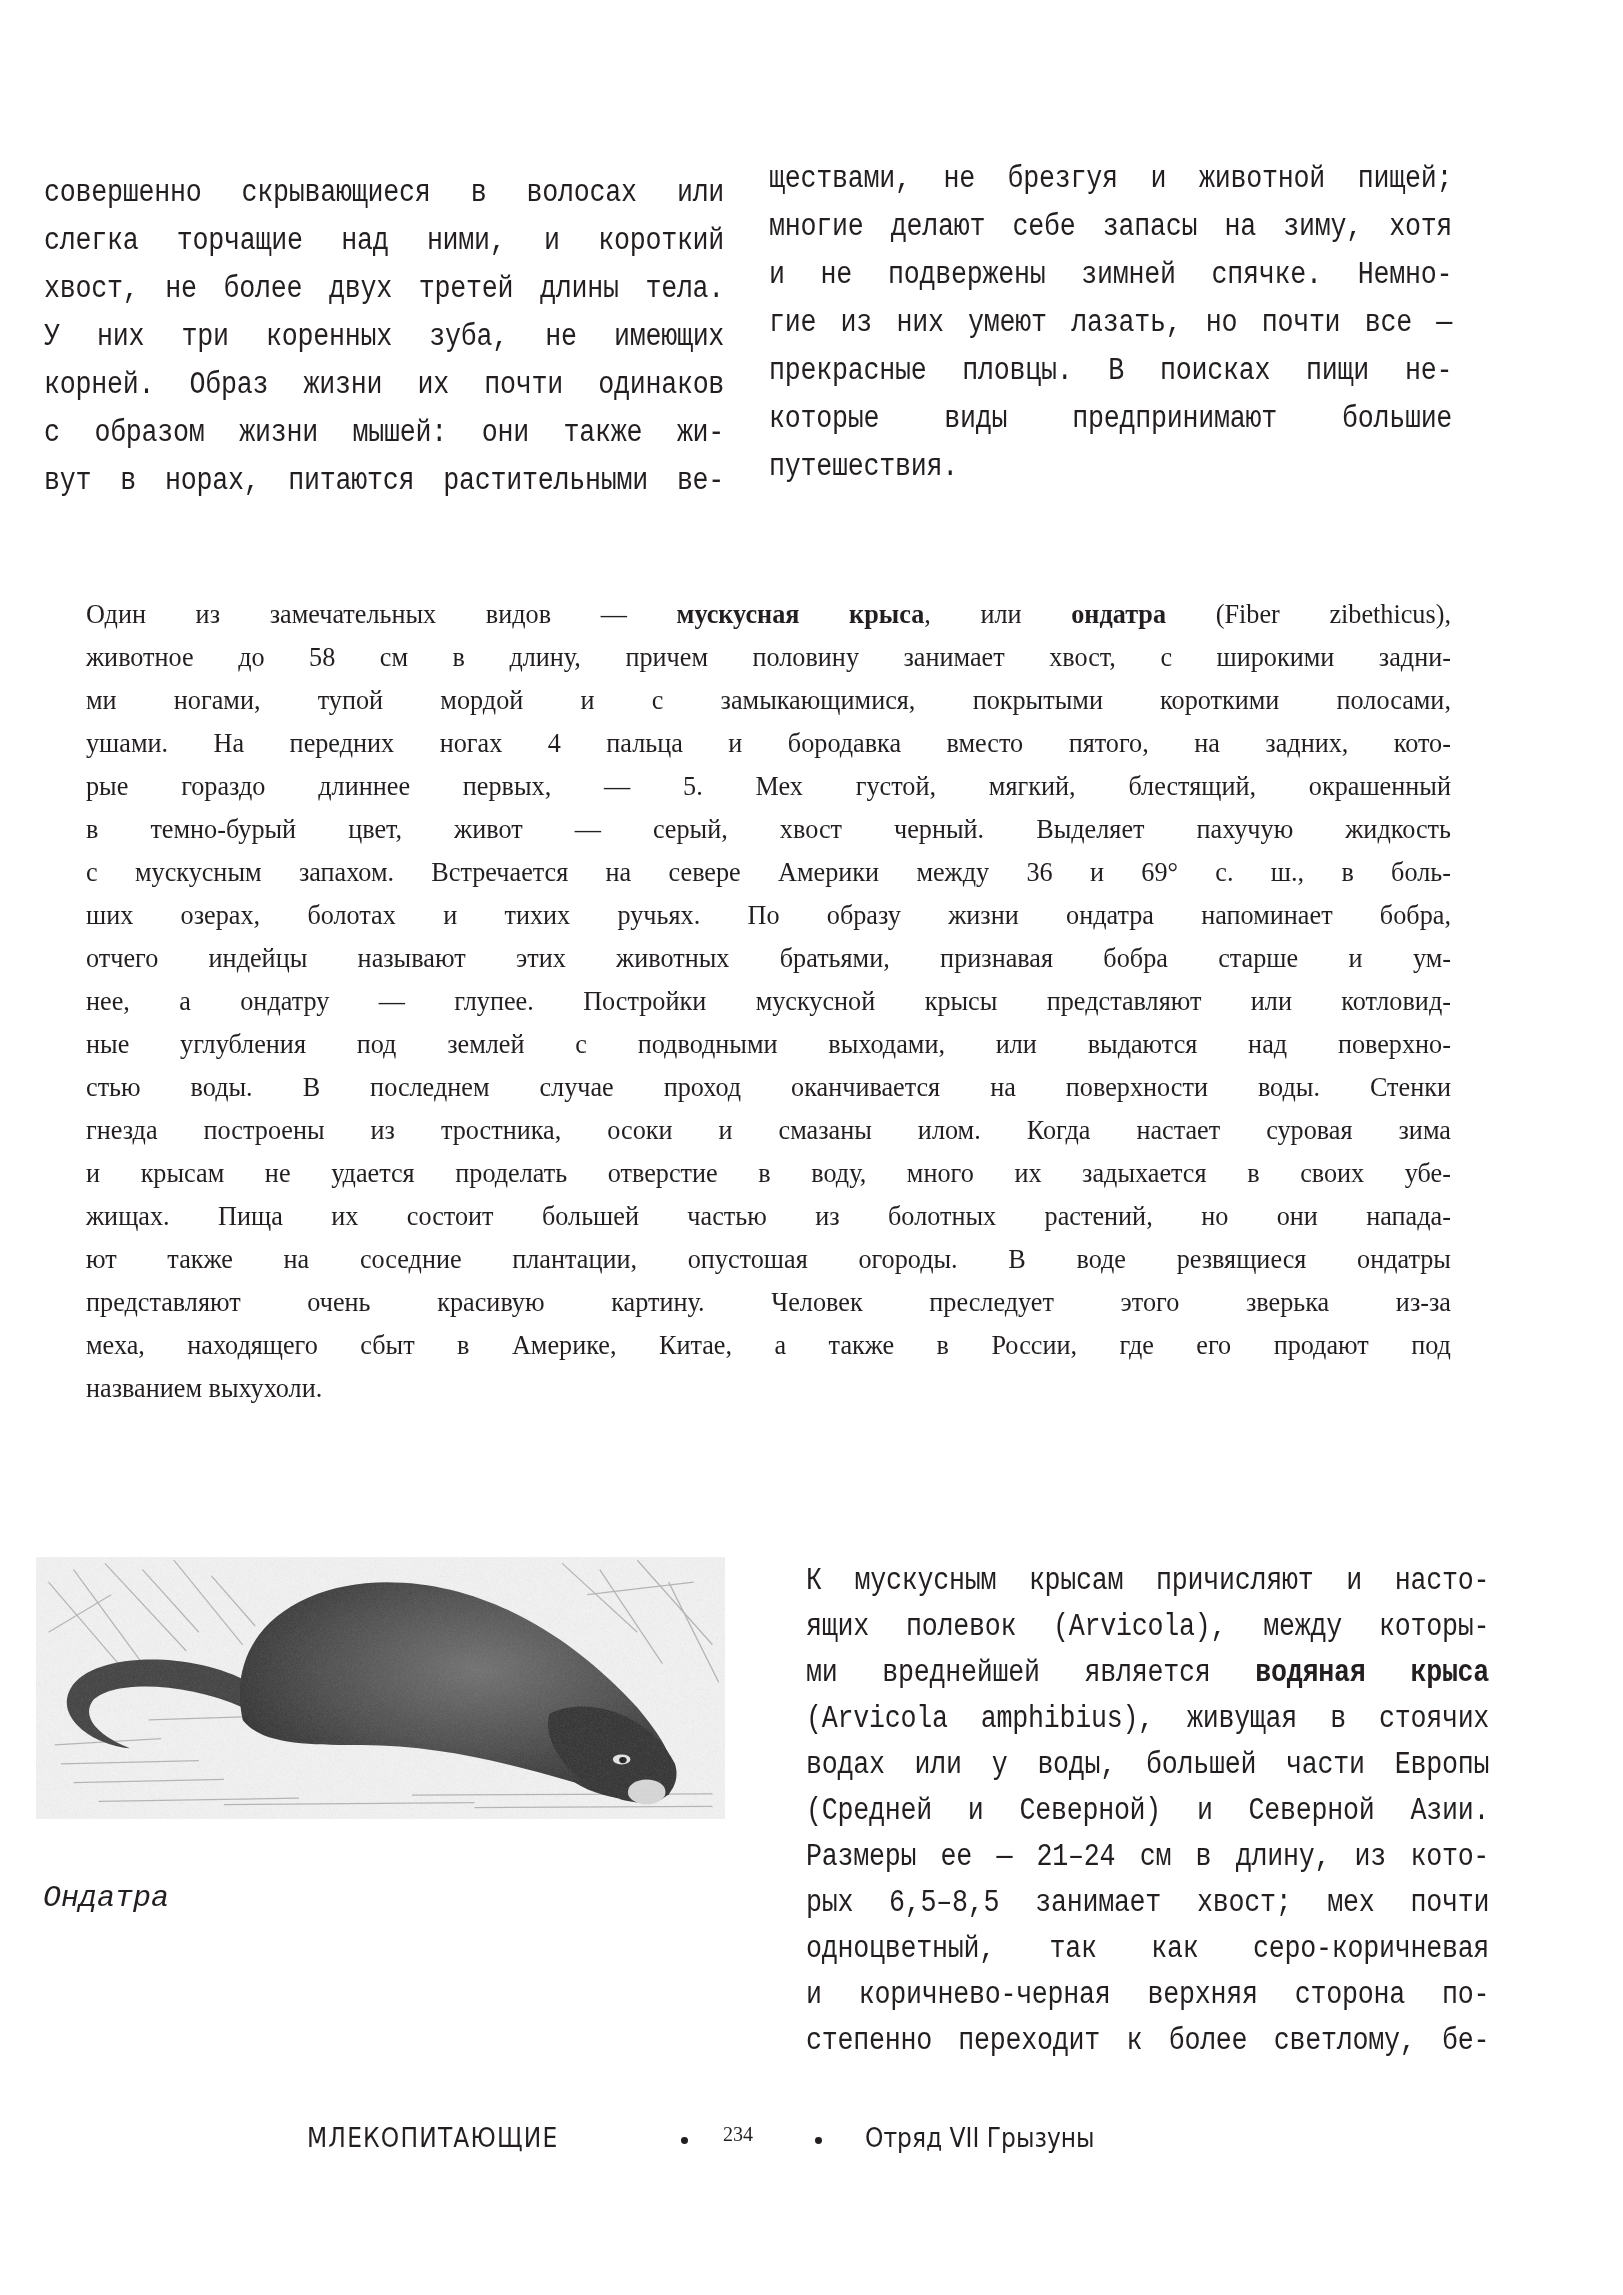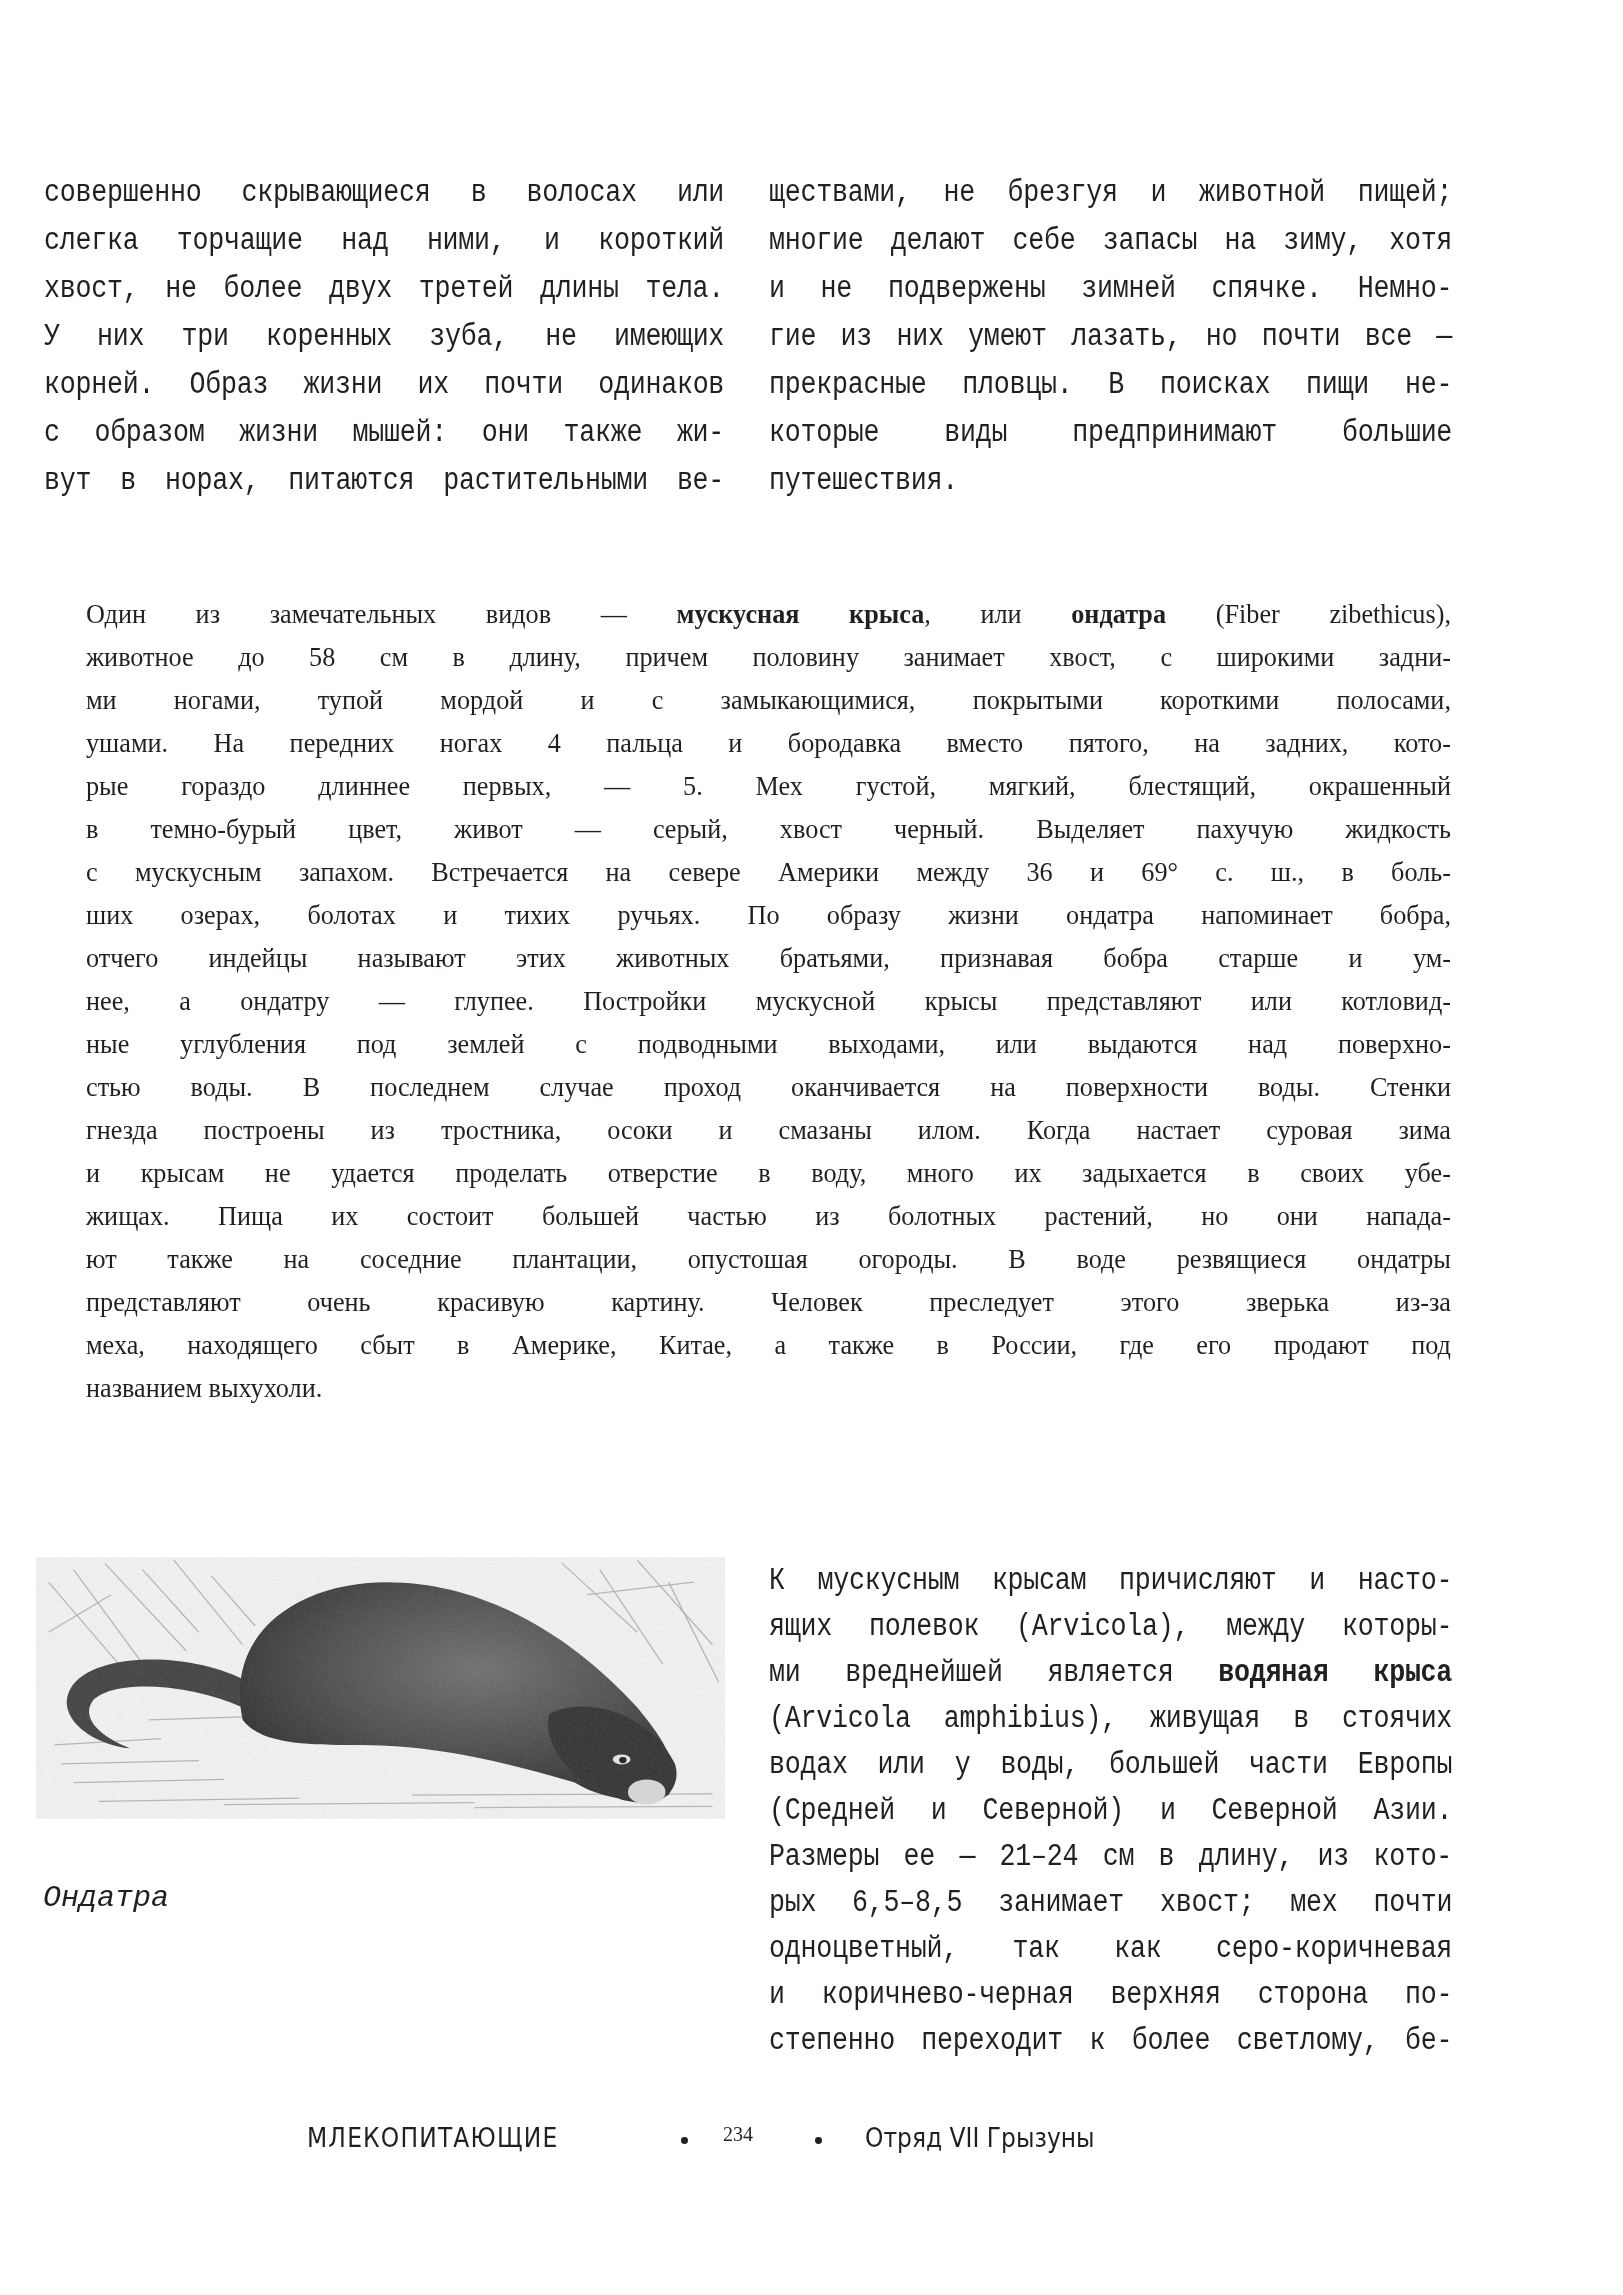--- a/index.html
+++ b/index.html
@@ -6,37 +6,37 @@
   body { width: 1623px; height: 2295px; position: relative; overflow: hidden; color: #231f20; }
   .serif { font-family: Liberation Mono, monospace; }
   .sans { font-family: Liberation Serif, serif; }
 
   .col { position: absolute; }
   .line { display: block; text-align: justify; text-align-last: justify; white-space: nowrap; overflow: visible; }
   .line.last { text-align-last: left; }
 
   
   #top-left { left: 44px; top: 169px; width: 680px; }
-  #top-right { left: 769px; top: 169px; width: 683px; }
+  #top-right { left: 769px; top: 155px; width: 683px; }
   .serif-body { font-size: 31px; line-height: 48px; letter-spacing: -0.3px; }
   .serif-body .line { transform: scaleX(0.86); transform-origin: left center; width: 116.3%; }
 
   
   #middle { left: 86px; top: 592px; width: 1365px; }
   .sans-body { font-size: 27.6px; line-height: 43px; }
   .sans-body .line { transform: scaleX(0.95); transform-origin: left center; width: 105.26%; }
   .b { font-weight: bold; }
 
   
   #illustration { position: absolute; left: 36px; top: 1557px; width: 689px; height: 262px; background: #f7f7f7; overflow: hidden; }
   #caption { position: absolute; left: 43px; top: 1881px; font-size: 30px; font-style: italic; }
 
   
   #bottom-right { left: 769px; top: 1558px; width: 683px; }
-  .serif-body2 { font-size: 31px; line-height: 46px; letter-spacing: -0.3px; }
+  .serif-body2 { font-size: 31px; line-height: 46px; letter-spacing: -0.3px; margin-left: 37px; }
   .serif-body2 .line { transform: scaleX(0.86); transform-origin: left center; width: 116.3%; }
 
   
   #footer { position: absolute; left: 8px; top: 2123px; width: 1623px; height: 44px; text-align: right; }
   #footer .section { position: absolute; left: 299px; top: 0; font-size: 26px; letter-spacing: 1.3px; font-family: "DejaVu Sans", sans-serif; transform: scaleX(0.9); transform-origin: left; }
   #footer .dot { position: absolute; top: 13.8px; width: 6.9px; height: 6.9px; border-radius: 50%; background: #231f20; }
   #footer .pagenum { position: absolute; left: 715px; top: 0; font-size: 20px; font-family: "Liberation Serif", serif; }
   #footer .chapter { position: absolute; left: 857px; top: 0; font-size: 26px; font-family: "DejaVu Sans", sans-serif; transform: scaleX(0.9); transform-origin: left; }
 </style>
 </head>

